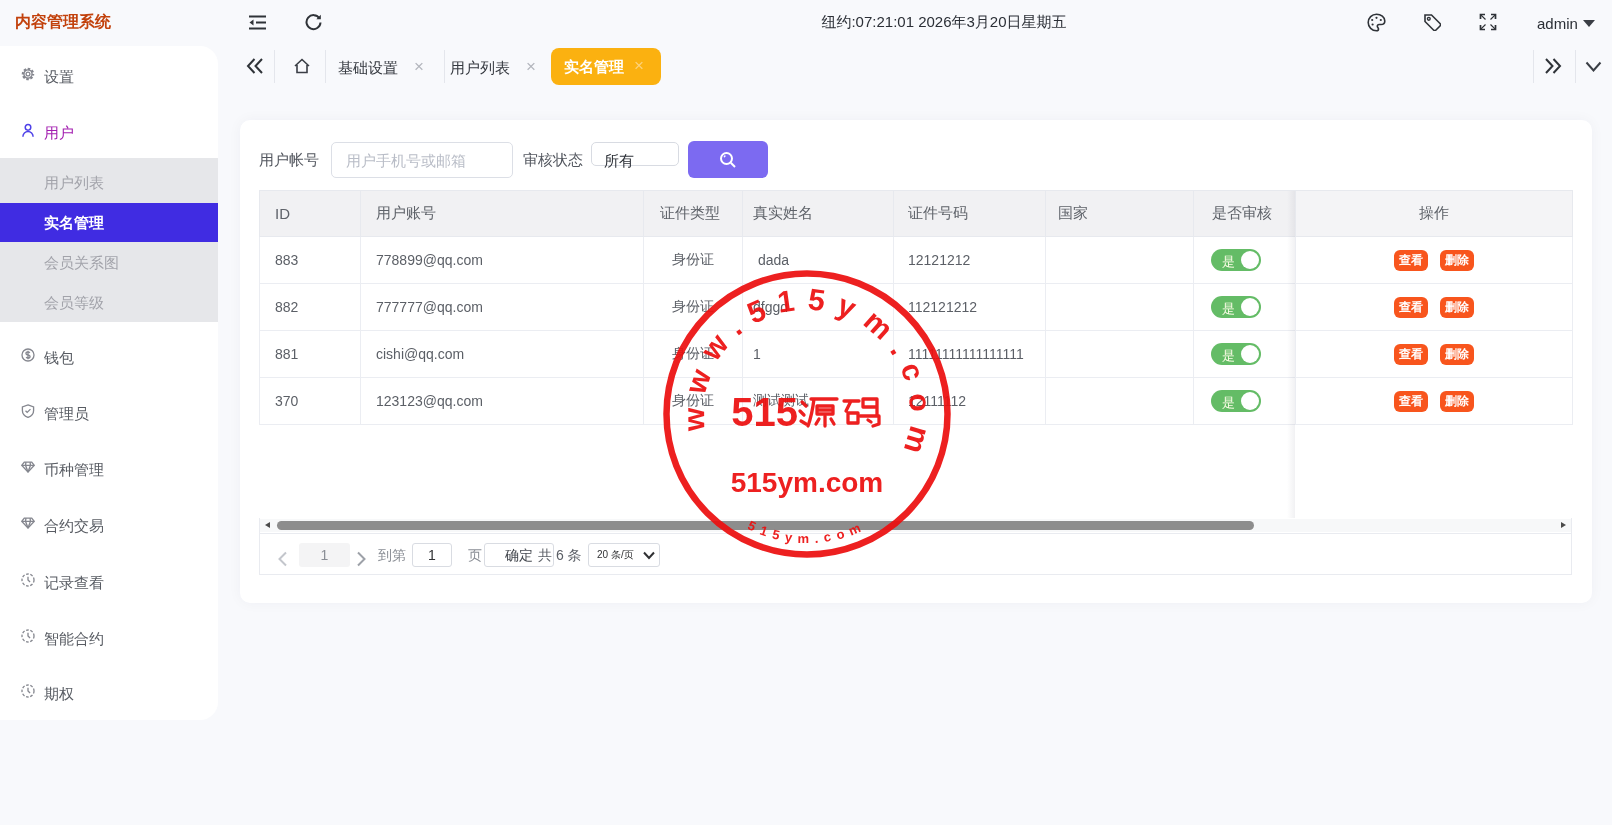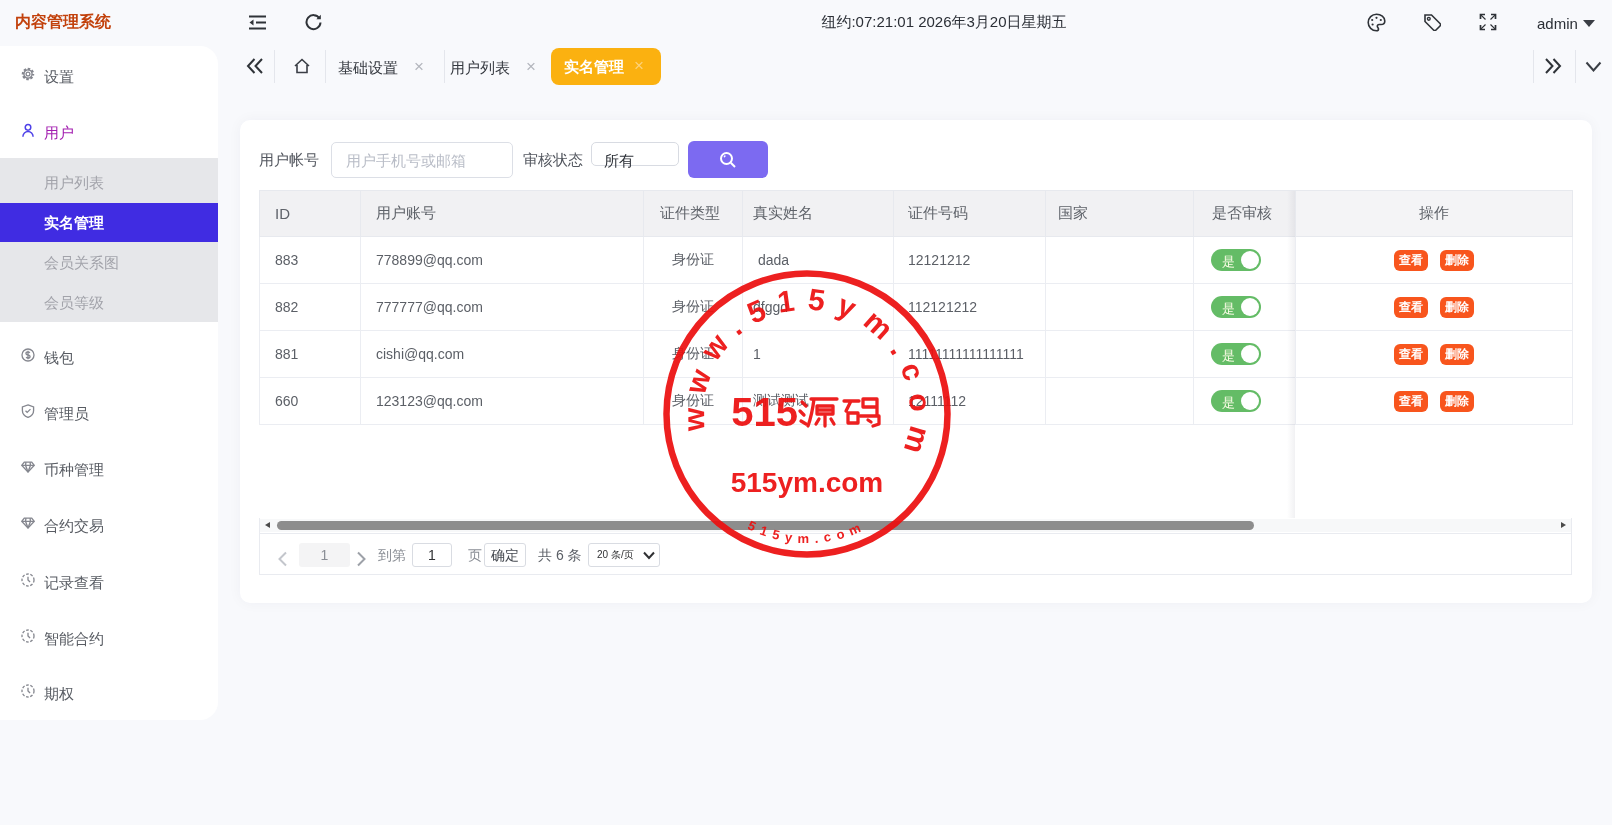--- a/index.html
+++ b/index.html
@@ -69,21 +69,21 @@
 #tblbottom { position:absolute; left:259px; top:533px; width:1313px; height:1px; background:#e9ebf0; }
 #wrap2 { position:absolute; left:259px; top:518px; width:1313px; height:57px; border:1px solid #e9ebf0; border-top:none; }
 #colshadow { position:absolute; left:1287px; top:191px; width:8px; height:327px; background:linear-gradient(to right, rgba(120,120,140,0), rgba(120,120,140,0.10)); }
 
 
 .pg { position:absolute; top:543px; height:24px; }
 #pg1 { left:299px; width:51px; background:#f4f4f5; border-radius:3px; text-align:center; line-height:24px; font-size:14px; color:#8a8e95; }
 #pgt1 { left:378px; font-size:14px; color:#8a8e95; line-height:24px; }
 #pginp { left:412px; width:40px; border:1px solid #d9dce2; border-radius:3px; background:#fff; text-align:center; line-height:22px; font-size:14px; color:#303133; }
 #pgt2 { left:468px; font-size:14px; color:#8a8e95; line-height:24px; }
-#pgok { left:484px; width:42px; border:1px solid #d9dce2; border-radius:3px; background:#fff; text-align:center; line-height:22px; font-size:14px; color:#44484f; }
+#pgok { left:484px; width:70px; border:1px solid #d9dce2; border-radius:3px; background:#fff; text-align:center; line-height:22px; font-size:14px; color:#44484f; }
 #pgt3 { left:538px; font-size:14px; color:#5b5f66; line-height:24px; }
 #pgsel { left:588px; width:72px; border:1px solid #d9dce2; border-radius:3px; background:#fff; line-height:22px; font-size:10px; color:#303133; padding-left:8px; letter-spacing:0; }
 #pgsel svg { position:absolute; right:4px; top:7px; }
 
 
 #stamp { position:absolute; left:657px; top:263px; width:300px; height:300px; }
 </style>
 </head>
 <body>
 <div id="topband"></div>
@@ -315,21 +315,21 @@
           <td>881</td>
           <td>cishi@qq.com</td>
           <td class="ctr">身份证</td>
           <td style="padding-left:10px">1</td>
           <td style="padding-left:14px">11111111111111111</td>
           <td></td>
           <td class="ctr swc"><span class="sw"><span class="lb">是</span><span class="kn"></span></span></td>
           <td class="ctr"><span class="abtn">查看</span><span class="abtn">删除</span></td>
         </tr>
 <tr>
-          <td>660</td>
+          <td>370</td>
           <td>123123@qq.com</td>
           <td class="ctr">身份证</td>
           <td style="padding-left:10px">测试测试</td>
           <td style="padding-left:14px">12111112</td>
           <td></td>
           <td class="ctr swc"><span class="sw"><span class="lb">是</span><span class="kn"></span></span></td>
           <td class="ctr"><span class="abtn">查看</span><span class="abtn">删除</span></td>
         </tr>
 </tbody>
     </table>

